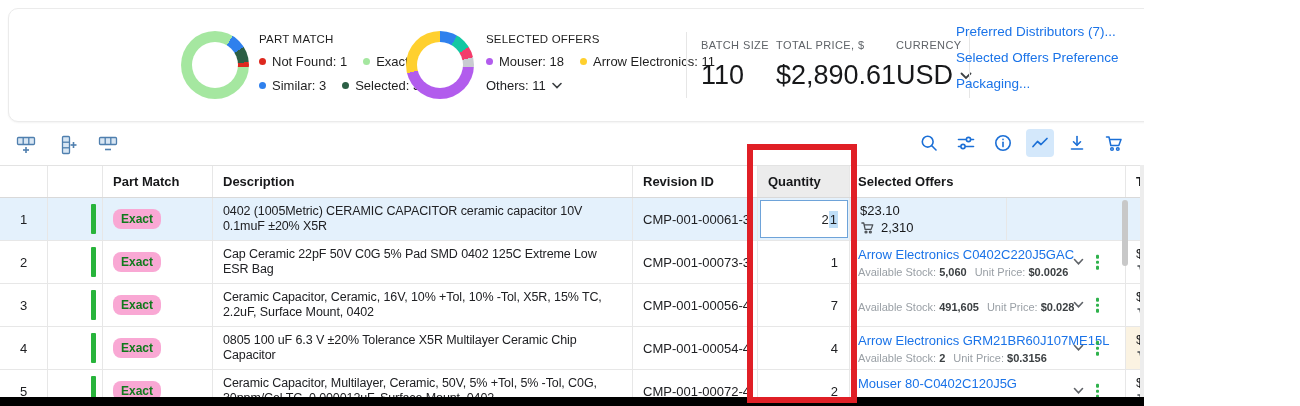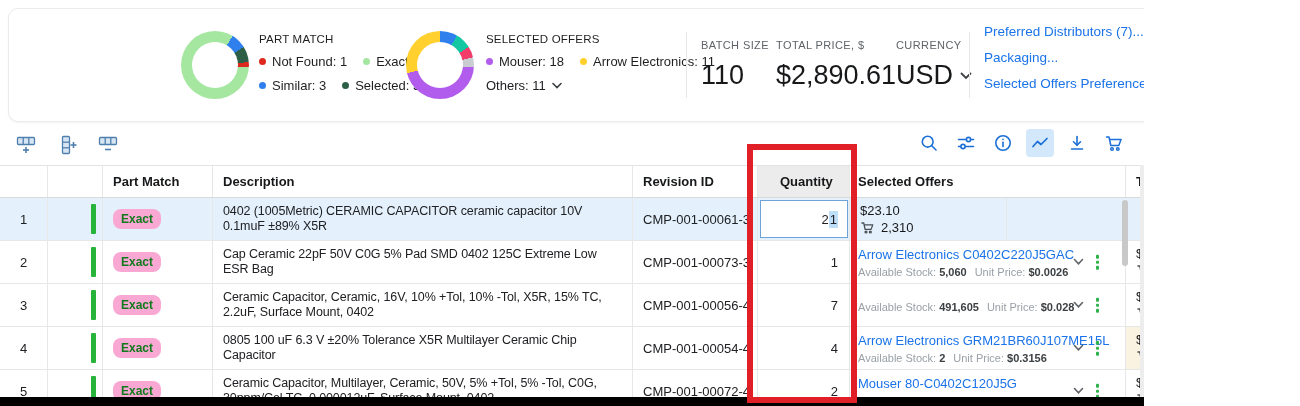--- a/index.html
+++ b/index.html
@@ -20,21 +20,21 @@
   #pm-block{left:250px;} #so-block{left:477px;}
   .legend-title{font-size:11.5px;color:#1f1f1f;letter-spacing:.2px;}
   .legend-row{display:flex;align-items:center;gap:16px;margin-top:9px;font-size:13px;color:#1f1f1f;}
   .legend-item{display:flex;align-items:center;gap:6px;}
   .dot{width:7px;height:7px;border-radius:50%;display:inline-block;flex:none;}
   .others-row{display:flex;align-items:center;gap:6px;margin-top:9px;font-size:13px;cursor:pointer;}
   .vdiv{position:absolute;top:23px;height:66px;width:1px;background:#e6e6e6;}
   .stat{position:absolute;top:30px;}
   .stat-label{font-size:11px;color:#5f6368;letter-spacing:.4px;white-space:nowrap;}
   .stat-value{font-size:27px;color:#17181a;margin-top:9px;white-space:nowrap;display:flex;align-items:center;gap:7px;}
-  .links{position:absolute;left:975px;top:15px;display:flex;flex-direction:column;gap:11px;}
+  .links{position:absolute;left:947px;top:15px;display:flex;flex-direction:column;gap:11px;}
   .hlink{font-size:13.5px;color:#1a73e8;cursor:pointer;text-decoration:none;white-space:nowrap;}
 
   
   .tb-left{position:absolute;left:12px;top:131px;display:flex;gap:13px;align-items:center;color:#4f7fae;}
   .tb-right{position:absolute;right:16px;top:129px;display:flex;gap:9px;align-items:center;color:#1b6fd6;}
   .tb-btn{width:28px;height:28px;display:flex;align-items:center;justify-content:center;
           border-radius:4px;cursor:pointer;}
   .tb-btn.active{background:#d4e8fb;}
 
   
@@ -47,21 +47,21 @@
   .c-num{width:48px;justify-content:center;flex:none;}
   .c-ind{width:55px;flex:none;}
   .c-match{width:110px;padding-left:10px;flex:none;}
   .c-desc{width:420px;padding:0 10px;line-height:15px;font-size:12.5px;letter-spacing:-.1px;flex:none;}
   .c-rev{width:125px;padding-left:10px;flex:none;}
   .c-qty{width:92px;justify-content:flex-end;padding-right:11px;position:relative;flex:none;}
   .c-off{width:276px;flex-direction:column;justify-content:center;align-items:flex-start;
          padding-left:8px;position:relative;flex:none;}
   .c-tot{width:157px;flex-direction:column;justify-content:center;align-items:flex-start;
          padding-left:10px;gap:2px;position:relative;flex:none;}
-  .th.c-qty{background:#ececec;justify-content:flex-start;padding-left:22px;}
+  .th.c-qty{background:#ececec;justify-content:flex-start;padding-left:10px;}
   .ind-bar{width:5px;height:30px;background:#28b43b;border-radius:1px;margin-left:auto;margin-right:6px;}
   .badge{background:#f9a8d4;color:#117a1d;font-weight:bold;font-size:12px;padding:3px 8px;border-radius:8px;}
   .qty-input{position:absolute;left:2px;top:2px;right:1px;bottom:2px;background:#fff;
              border:1px solid #6ea3d9;display:flex;align-items:center;justify-content:flex-end;
              padding-right:9px;box-sizing:border-box;}
   .qty-hl{background:#bfdef7;padding:1px 1px;}
   .off-link{color:#1a73e8;font-size:13px;cursor:pointer;white-space:nowrap;}
   .off-meta{font-size:11px;color:#9aa0a6;margin-top:4px;white-space:nowrap;}
   .off-meta b{color:#3c4043;font-weight:bold;}
   .off-meta .sp{display:inline-block;width:8px;}
@@ -155,22 +155,22 @@
         <svg width="12" height="8" viewBox="0 0 12 8">
             <path d="M1.5 1.5 L6 6 L10.5 1.5" fill="none" stroke="#3c4043" stroke-width="1.8" stroke-linecap="round"></path>
           </svg>
       </div>
     </div>
 
     <div class="vdiv" style="left:960px"></div>
 
     <div class="links">
       <a class="hlink">Preferred Distributors (7)...</a>
+      <a class="hlink">Selected Offers Preference</a>
       <a class="hlink">Packaging...</a>
-      <a class="hlink">Selected Offers Preference</a>
     </div>
   </div>
 
   <div class="tb-left">
     <span class="tb-btn">
       <svg width="22" height="22" viewBox="0 0 22 22">
           <rect x="2.5" y="3.5" width="17" height="7" rx="1" fill="#d8e6f3" stroke="#4f7fae" stroke-width="1.3"></rect>
           <line x1="8.2" y1="3.5" x2="8.2" y2="10.5" stroke="#4f7fae" stroke-width="1.3"></line>
           <line x1="13.8" y1="3.5" x2="13.8" y2="10.5" stroke="#4f7fae" stroke-width="1.3"></line>
           <line x1="11" y1="13" x2="11" y2="19" stroke="#4f7fae" stroke-width="1.6"></line>
@@ -254,21 +254,21 @@
 
     <div class="trow selected">
       <div class="cell c-num">1</div>
       <div class="cell c-ind">
           <i class="ind-bar"></i>
         </div>
       <div class="cell c-match">
           <span class="badge">Exact</span>
         </div>
       <div class="cell c-desc">
-          <span>0402 (1005Metric) CERAMIC CAPACITOR ceramic capacitor 10V 0.1muF ±89% X5R</span>
+          <span>0402 (1005Metric) CERAMIC CAPACITOR ceramic capacitor 10V 0.1muF ±20% X5R</span>
         </div>
       <div class="cell c-rev">CMP-001-00061-3</div>
       <div class="cell c-qty">
         <div class="qty-input">
             <span>2</span>
             <span class="qty-hl">1</span>
           </div>
       </div>
       <div class="cell c-tot">
         <div class="tot-price">$23.10</div>

